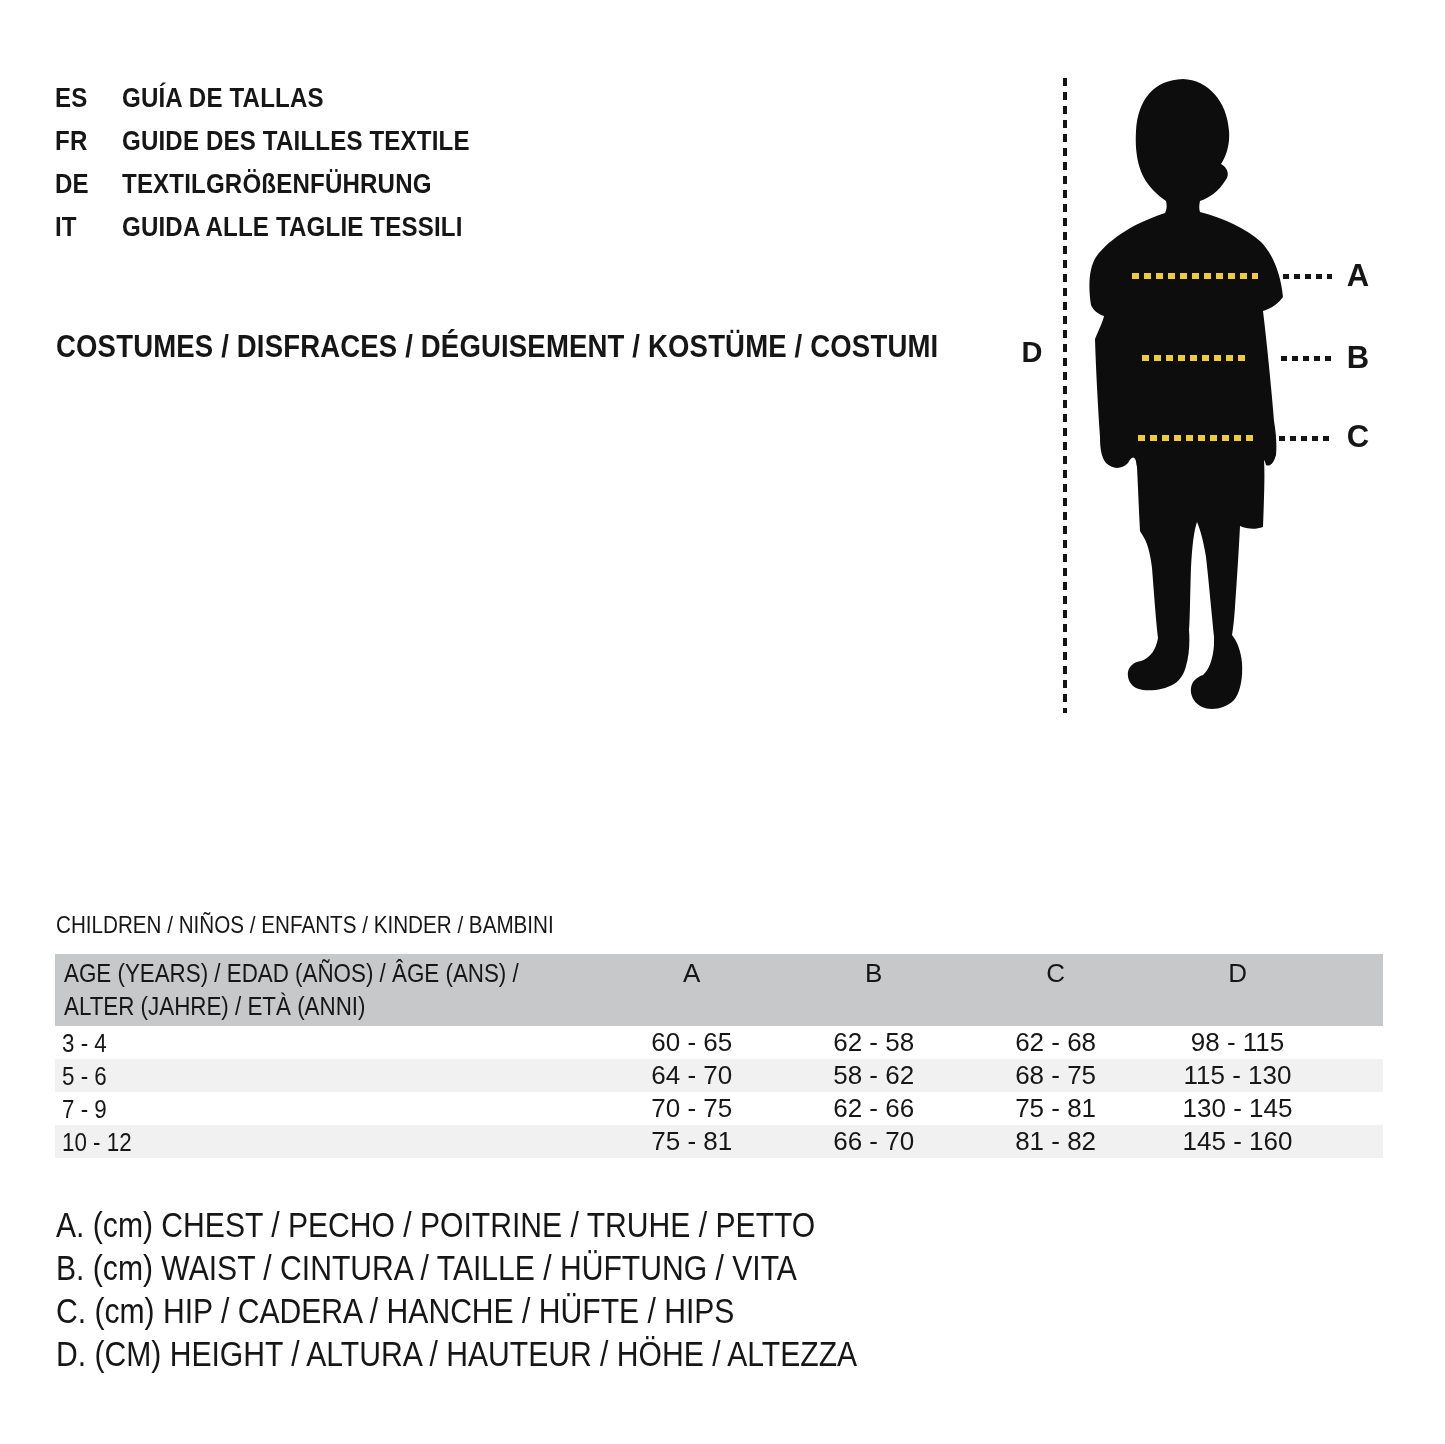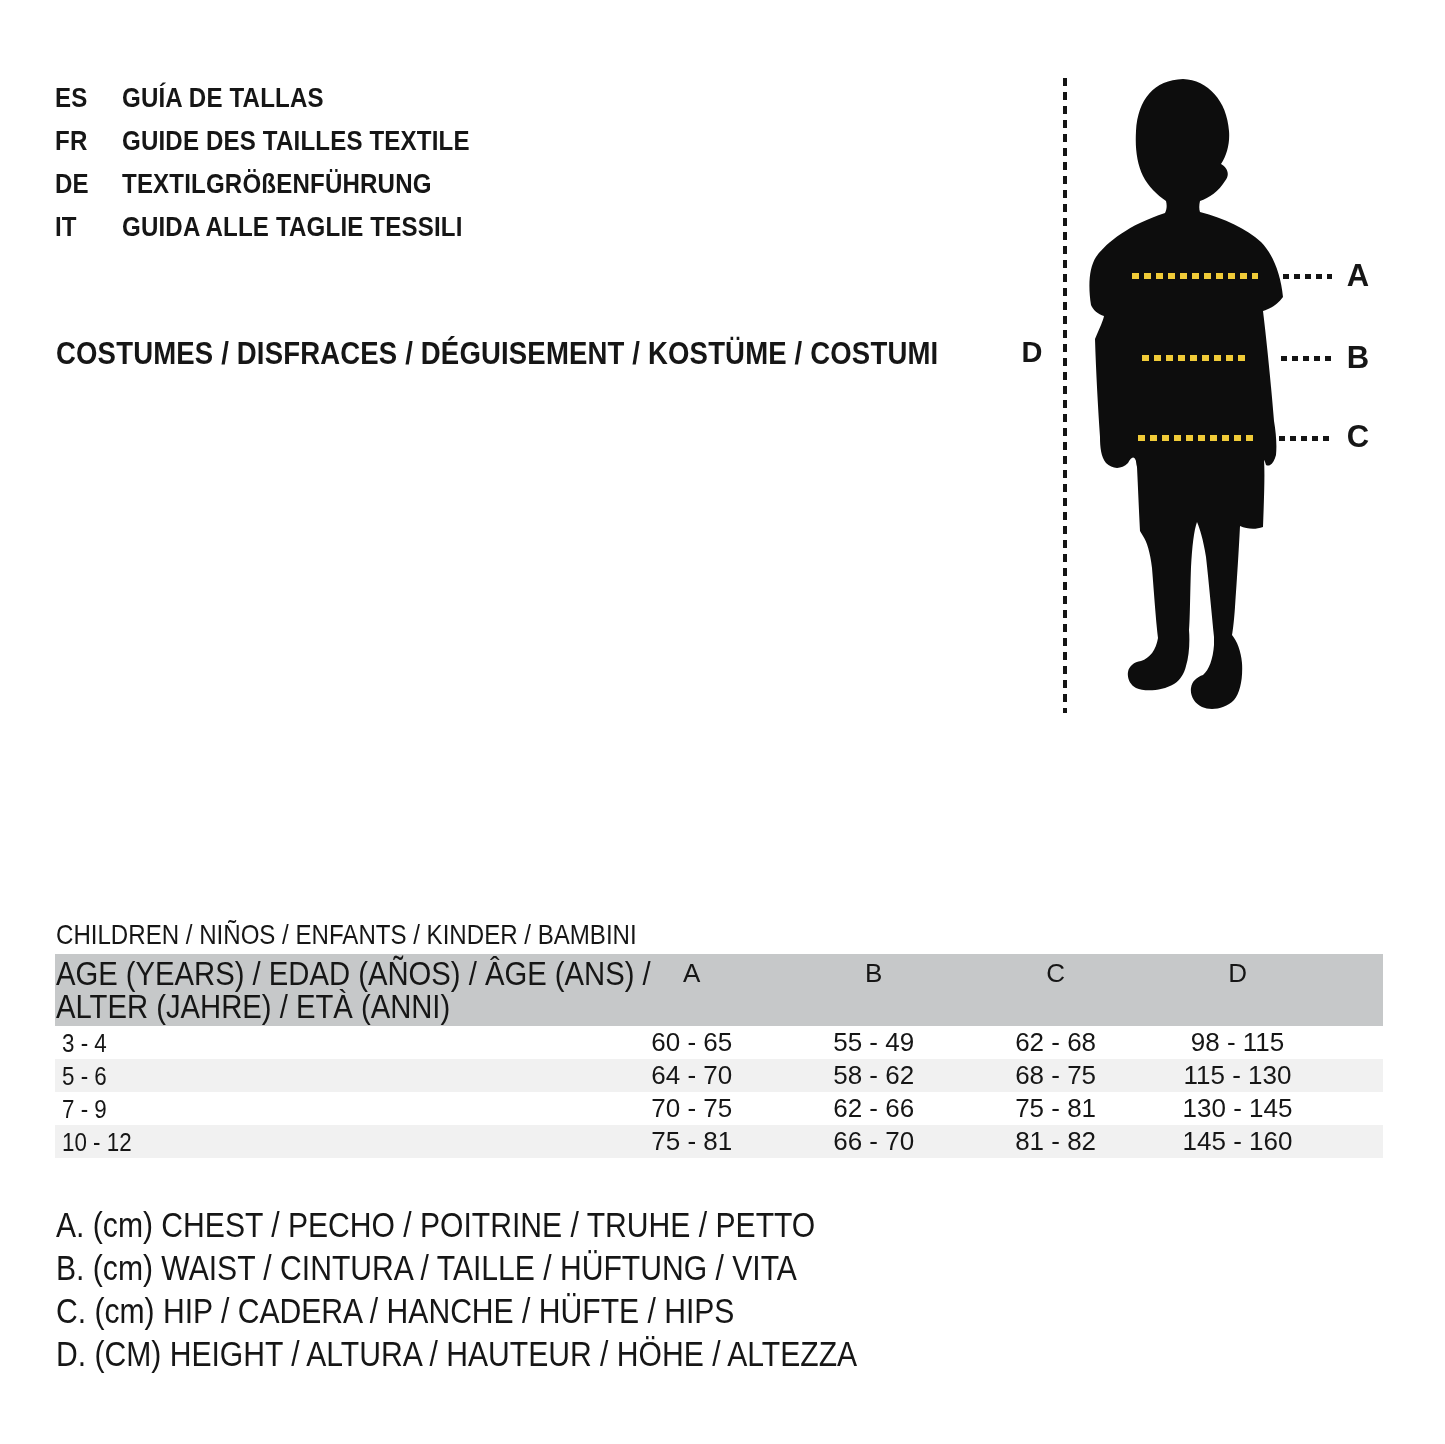--- a/index.html
+++ b/index.html
@@ -11,21 +11,21 @@
     color:#161616;
     overflow:hidden;
   }
   .cond{display:inline-block;transform:scaleX(0.86);transform-origin:0 50%;white-space:nowrap;}
 
   
   .lang-list{position:absolute;left:55px;top:76px;}
   .lang-row{display:flex;height:43px;align-items:center;font-size:28px;font-weight:bold;letter-spacing:0.2px;}
   .lang-code{width:67px;flex:0 0 67px;}
   
-  .costumes{position:absolute;left:56px;top:335px;font-size:32px;font-weight:bold;letter-spacing:0.2px;}
+  .costumes{position:absolute;left:56px;top:328px;font-size:32px;font-weight:bold;letter-spacing:0.2px;}
 
   
   .vline-d{
     position:absolute;left:1063px;top:78px;width:4px;height:635px;
     background:repeating-linear-gradient(180deg,#141414 0 8px,transparent 8px 14px);
   }
   .d-label{position:absolute;left:1012px;top:336px;width:40px;text-align:center;font-size:29px;font-weight:bold;}
   .sil-svg{position:absolute;left:1088px;top:77px;}
   .dash-y{position:absolute;height:6px;background:repeating-linear-gradient(90deg,#f0cb38 0 7px,transparent 7px 12px);}
   .dash-b{position:absolute;height:5px;background:repeating-linear-gradient(90deg,#141414 0 6px,transparent 6px 11px);}
@@ -34,26 +34,26 @@
   .dash-y.c{left:1138px;top:435px;width:117px;}
   .dash-b.a{left:1283px;top:274px;width:49px;}
   .dash-b.b{left:1281px;top:356px;width:51px;}
   .dash-b.c{left:1279px;top:436px;width:53px;}
   .m-label{position:absolute;left:1340px;width:36px;text-align:center;font-size:31px;font-weight:bold;}
   .m-label.a{top:258px;}
   .m-label.b{top:340px;}
   .m-label.c{top:419px;}
 
   
-  .children-title{position:absolute;left:56px;top:911px;font-size:28px;margin-top:8px;}
+  .children-title{position:absolute;left:56px;top:911px;font-size:24px;}
 
   
   .size-table{position:absolute;left:55px;top:954px;width:1328px;}
   .thead{background:#c6c8c9;height:72px;display:flex;align-items:flex-start;}
-  .th-age{width:41.1%;flex:0 0 41.1%;padding:3px 0 0 1px;box-sizing:border-box;font-size:34px;line-height:33px;}
+  .th-age{width:41.1%;flex:0 0 41.1%;padding:3px 0 0 9px;box-sizing:border-box;font-size:26px;line-height:33px;}
   .colcell{width:13.7%;flex:0 0 13.7%;text-align:center;font-size:26px;line-height:33px;padding-top:3px;}
   .trow{height:33px;display:flex;align-items:flex-end;}
   .trow .td-age{width:41.1%;flex:0 0 41.1%;padding-left:7px;box-sizing:border-box;font-size:26px;}
   .trow .colcell{padding-top:8px;line-height:33px;}
   .trow.stripe{background:#f1f1f1;}
 
   
   .legend{position:absolute;left:56px;top:1203px;}
   .legend-line{height:43px;display:flex;align-items:center;font-size:35px;}
 </style>
@@ -166,21 +166,21 @@
       </div>
       <div class="colcell">A</div>
       <div class="colcell">B</div>
       <div class="colcell">C</div>
       <div class="colcell">D</div>
     </div>
 
     <div class="trow">
       <div class="td-age"><span class="cond">3 - 4</span></div>
       <div class="colcell">60 - 65</div>
-      <div class="colcell">55 - 49</div>
+      <div class="colcell">62 - 58</div>
       <div class="colcell">62 - 68</div>
       <div class="colcell">98 - 115</div>
     </div>
     <div class="trow stripe">
       <div class="td-age"><span class="cond">5 - 6</span></div>
       <div class="colcell">64 - 70</div>
       <div class="colcell">58 - 62</div>
       <div class="colcell">68 - 75</div>
       <div class="colcell">115 - 130</div>
     </div>

